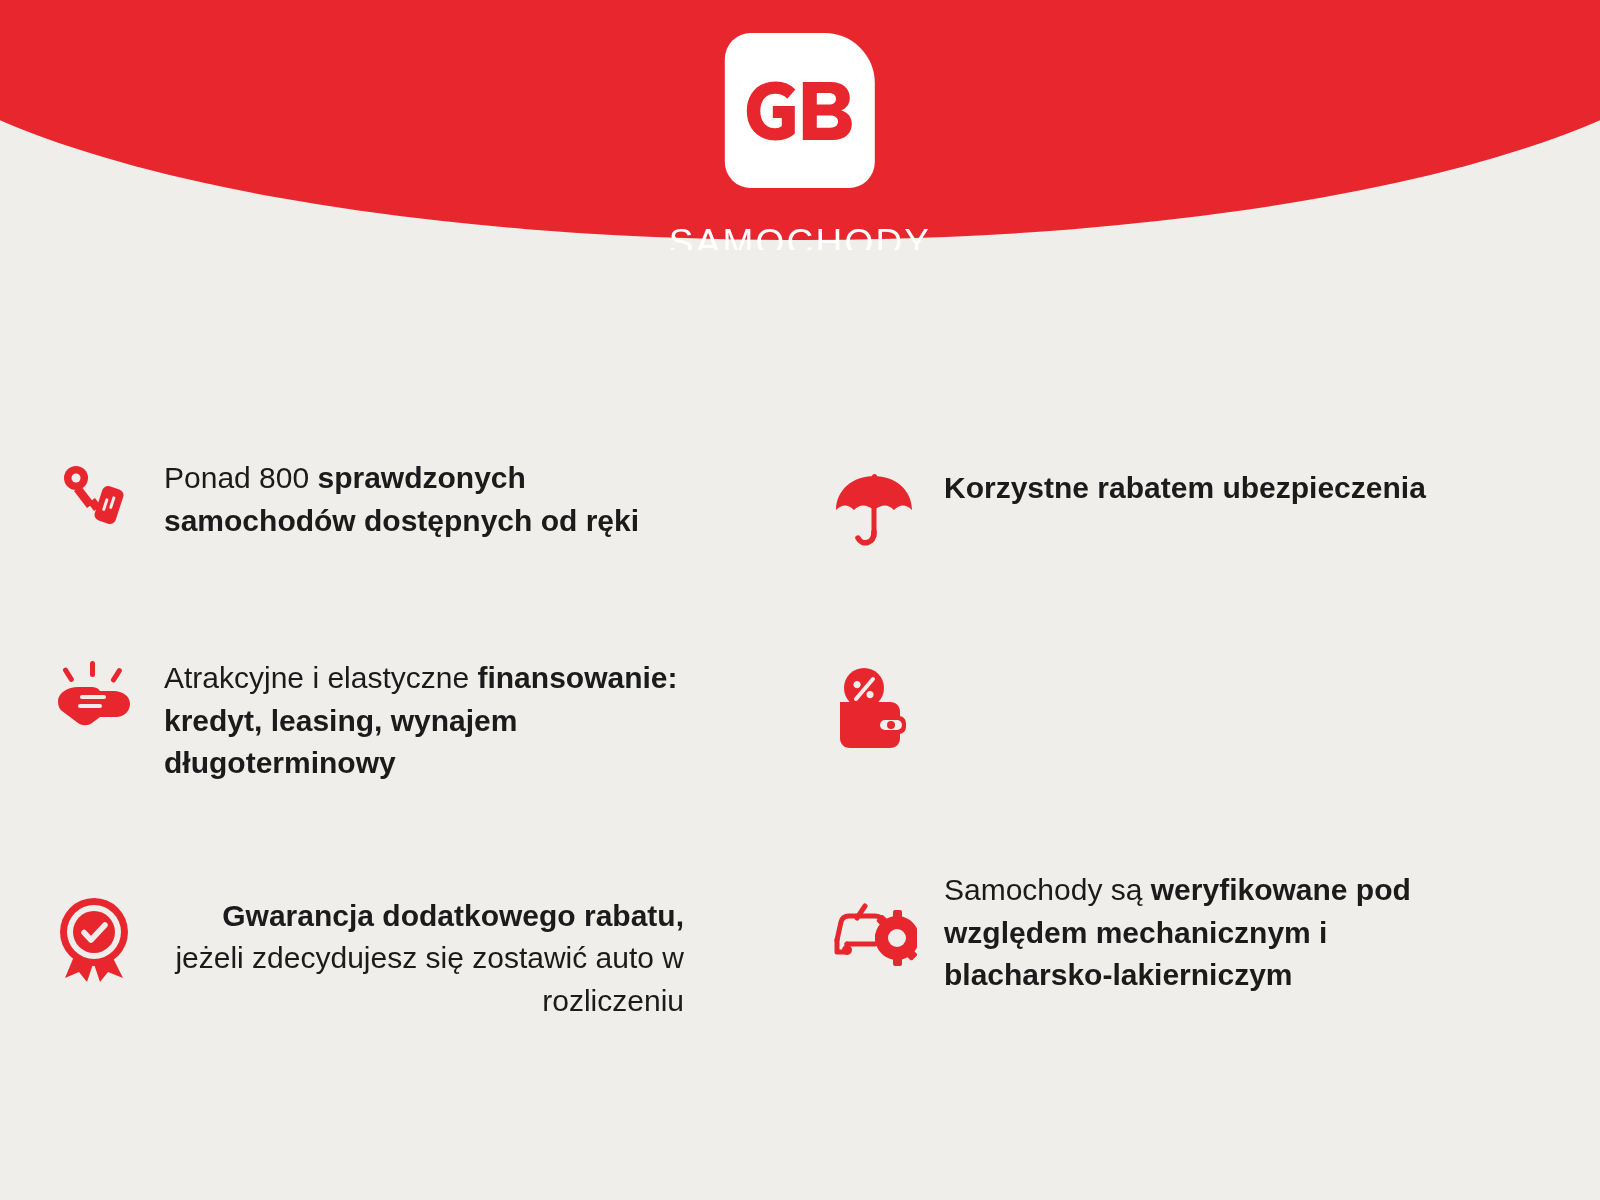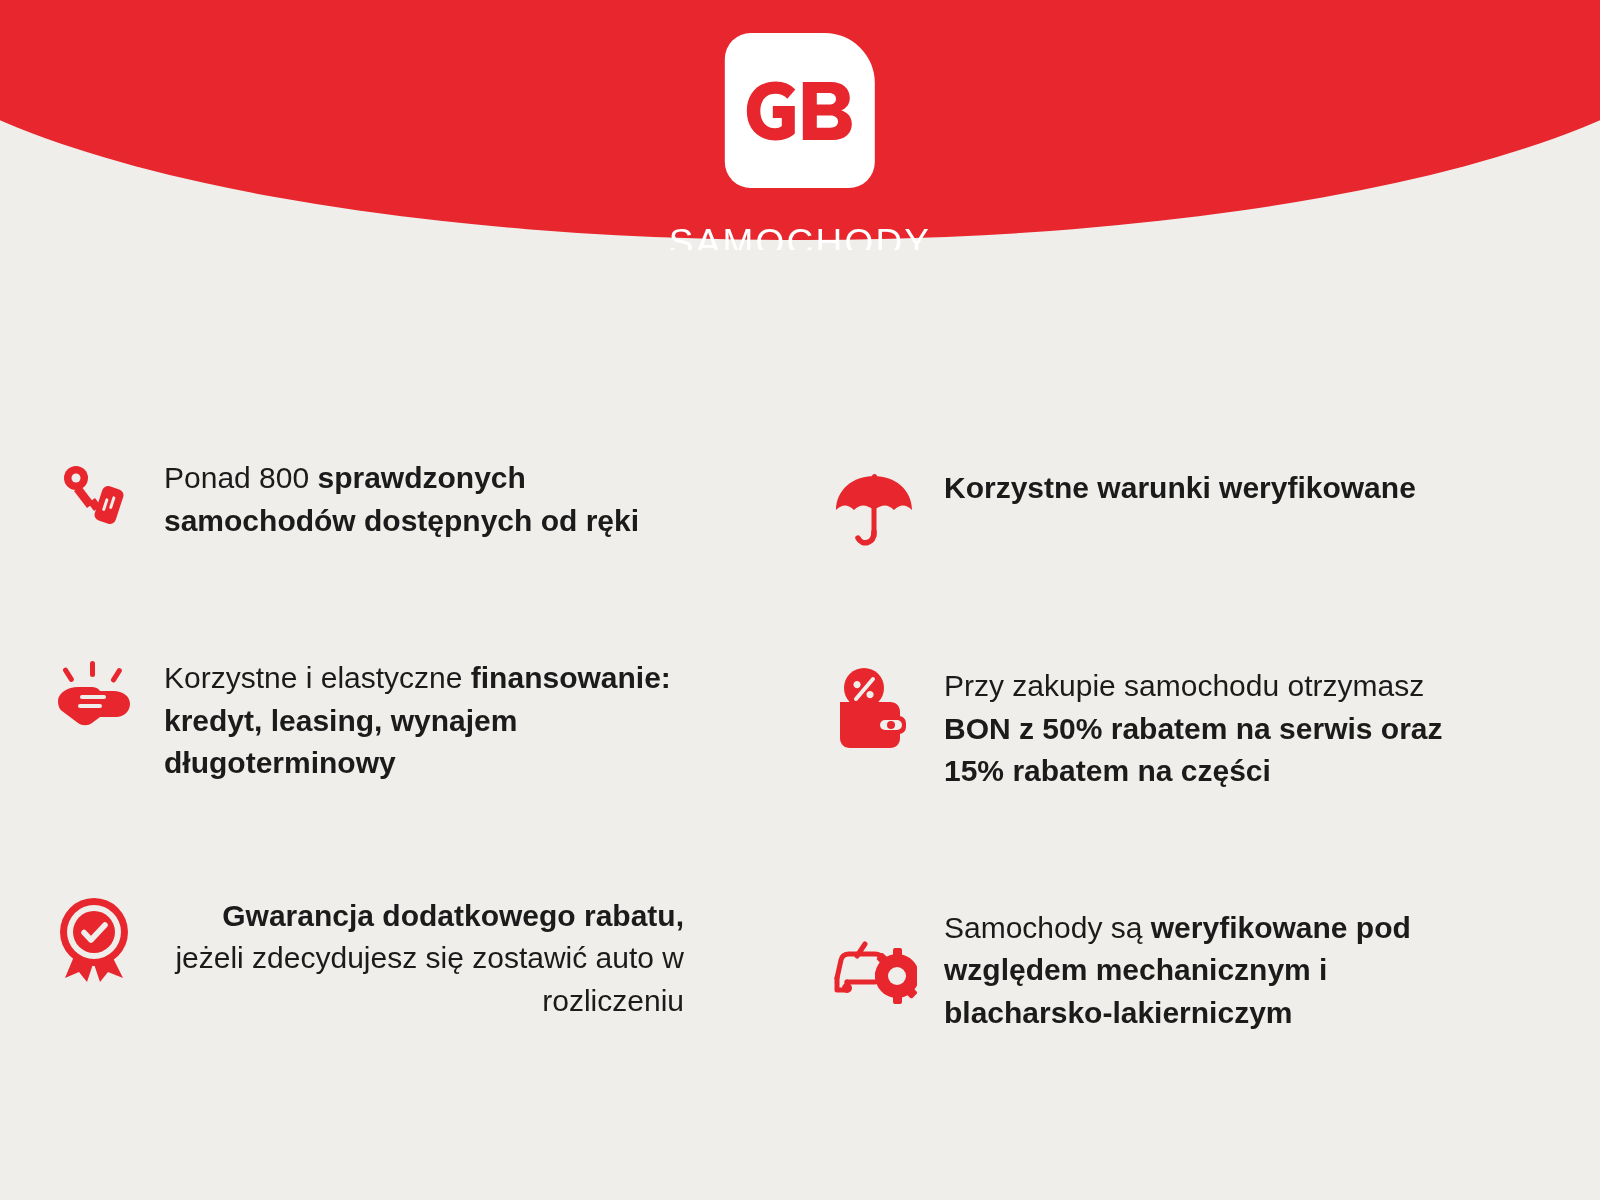--- a/index.html
+++ b/index.html
@@ -172,21 +172,21 @@
             <rect x="38" y="0" width="5" height="16" rx="2.5"></rect>
             <rect x="14" y="6" width="5" height="16" rx="2.5" transform="rotate(-32 16 14)"></rect>
             <rect x="62" y="6" width="5" height="16" rx="2.5" transform="rotate(32 64 14)"></rect>
             <path d="M6 40 C6 32 16 26 26 26 L40 26 C46 26 48 30 48 30 L62 30 C70 30 78 35 78 43 C78 50 72 56 64 56 L48 56 L40 62 C36 65 30 65 26 62 L10 50 C7 48 6 44 6 40 Z"></path>
             <path d="M30 36 L52 36" stroke="#efeeea" stroke-width="4" stroke-linecap="round" fill="none"></path>
             <path d="M28 45 L48 45" stroke="#efeeea" stroke-width="4" stroke-linecap="round" fill="none"></path>
           </g>
         </svg>
       </div>
       <div class="item-text">
-        <span>Korzystne i elastyczne </span><b>finansowanie: kredyt, leasing, wynajem długoterminowy</b>
+        <span>Atrakcyjne i elastyczne </span><b>finansowanie: kredyt, leasing, wynajem długoterminowy</b>
       </div>
     </div>
 
     <div class="item row3">
       <div class="item-icon">
         <svg width="82" height="86" viewBox="0 0 82 86" aria-hidden="true">
           <g fill="#e8262d">
             <path d="M22 58 L12 82 L26 76 L34 86 L42 62 Z"></path>
             <path d="M58 58 L70 82 L55 76 L47 86 L39 62 Z"></path>
             <circle cx="41" cy="36" r="34"></circle>
@@ -210,41 +210,38 @@
         <svg width="84" height="82" viewBox="0 0 84 82" aria-hidden="true">
           <g fill="#e8262d">
             <rect x="40" y="4" width="5" height="10" rx="2.5"></rect>
             <path d="M4 40 C4 20 21 6 42 6 C63 6 80 20 80 40 C74 34 68 34 62 40 C56 34 50 34 42 40 C34 34 28 34 22 40 C16 34 10 34 4 40 Z"></path>
             <rect x="39.5" y="36" width="5" height="32" rx="2.5"></rect>
             <path d="M42 62 C42 74 30 76 26 68" stroke="#e8262d" stroke-width="5.5" fill="none" stroke-linecap="round"></path>
           </g>
         </svg>
       </div>
       <div class="item-text">
-        <b>Korzystne warunki weryfikowane</b>
+        <b>Korzystne rabatem ubezpieczenia</b>
       </div>
     </div>
 
     <div class="item row2">
       <div class="item-icon">
         <svg width="80" height="86" viewBox="0 0 80 86" aria-hidden="true">
           <g fill="#e8262d">
             <circle cx="30" cy="22" r="20"></circle>
             <path d="M23 15 a3.6 3.6 0 1 0 0.1 0 Z" fill="#efeeea"></path>
             <path d="M36 25 a3.6 3.6 0 1 0 0.1 0 Z" fill="#efeeea"></path>
             <path d="M39 13 L22 33" stroke="#efeeea" stroke-width="4" stroke-linecap="round"></path>
             <path d="M6 36 L56 36 C62 36 66 40 66 46 L66 72 C66 78 62 82 56 82 L16 82 C10 82 6 78 6 72 Z"></path>
             <rect x="42" y="50" width="30" height="18" rx="7" fill="#e8262d"></rect>
             <rect x="46" y="54" width="22" height="10" rx="5" fill="#efeeea"></rect>
             <circle cx="57" cy="59" r="4" fill="#e8262d"></circle>
           </g>
         </svg>
-      </div>
-      <div class="item-text">
-        <span>Przy zakupie samochodu otrzymasz </span><b>BON z 50% rabatem na serwis oraz 15% rabatem na części</b>
       </div>
     </div>
 
     <div class="item row3">
       <div class="item-icon">
         <svg width="86" height="80" viewBox="0 0 86 80" aria-hidden="true">
           <g fill="none" stroke="#e8262d" stroke-width="5" stroke-linecap="round" stroke-linejoin="round">
             <path d="M6 48 L10 30 C11 26 14 24 18 24 L44 24 C48 24 51 26 53 30 L58 40"></path>
             <path d="M6 48 L6 60 L16 60 L16 52"></path>
             <path d="M16 52 L44 52"></path>

